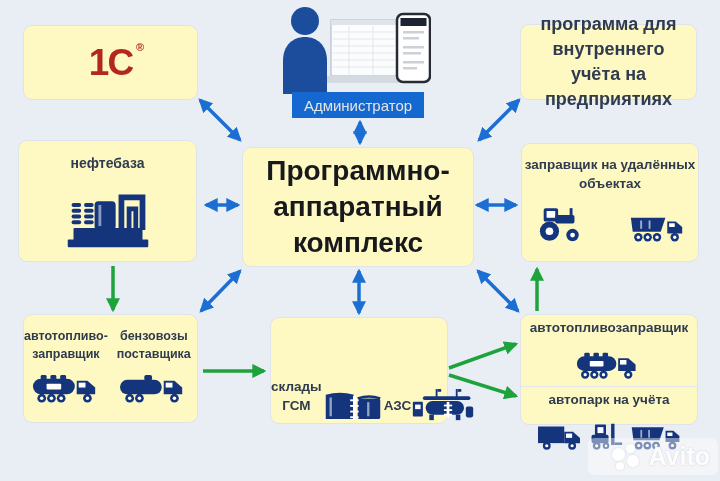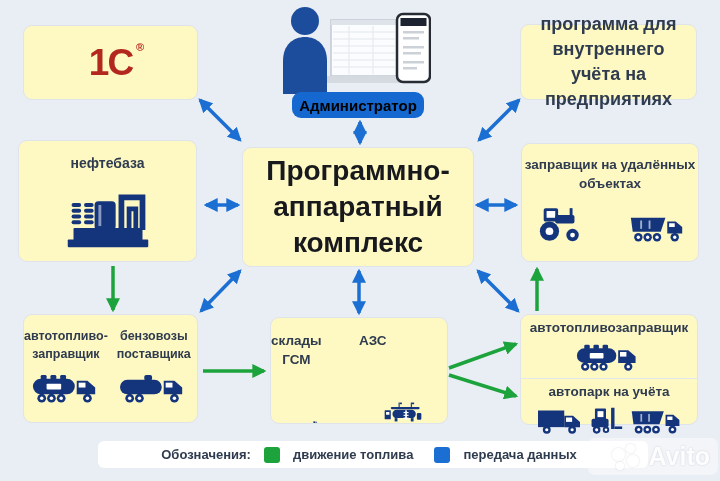--- a/index.html
+++ b/index.html
@@ -17,21 +17,21 @@
   #card-onec{left:23px;top:25px;width:175px;height:75px;display:flex;align-items:center;justify-content:center;}
   .onec-logo{color:#b3281e;font-weight:800;font-size:37px;letter-spacing:-2px;position:relative;line-height:1;}
   .onec-reg{font-size:11px;position:absolute;top:-2px;right:-12px;font-weight:700;letter-spacing:0;}
 
   
   #card-program{left:520px;top:24px;width:177px;height:76px;display:flex;align-items:center;justify-content:center;padding:6px 10px;}
   #card-program .card-title{font-size:18px;}
 
   
   #admin-graphic{position:absolute;left:275px;top:4px;width:156px;height:90px;z-index:4;}
-  #admin-pill{position:absolute;left:292px;top:92px;width:132px;height:26px;background:#1468cf;border-radius:9px;color:#000000;font-weight:700;font-size:15px;display:flex;align-items:center;justify-content:center;z-index:5;}
+  #admin-pill{position:absolute;left:292px;top:92px;width:132px;height:26px;background:#1468cf;border-radius:0;color:#e5e5e5;font-weight:400;font-size:15px;display:flex;align-items:center;justify-content:center;z-index:5;}
 
   
   #card-neftebaza{left:18px;top:140px;width:179px;height:122px;padding-top:13px;}
   #card-neftebaza .card-title{font-size:14px;margin-bottom:6px;}
 
   
   #central-box{left:242px;top:147px;width:232px;height:120px;display:flex;align-items:center;justify-content:center;}
   #central-title{font-size:28px;font-weight:800;color:#17191d;text-align:center;line-height:1.28;white-space:pre-line;}
 
   
@@ -39,26 +39,26 @@
   #card-remote .card-title{font-size:13.5px;}
   #card-remote .icons-row{display:flex;justify-content:center;align-items:flex-end;gap:16px;margin-top:12px;}
 
   
   #card-fueltrucks{left:23px;top:314px;width:175px;height:109px;display:flex;padding-top:13px;}
   #card-fueltrucks .col{flex:1;display:flex;flex-direction:column;align-items:flex-start;}
   #card-fueltrucks .card-title{font-size:12.5px;margin-bottom:8px;}
 
   
   #card-storage{left:270px;top:317px;width:178px;height:107px;display:flex;padding-top:14px;}
-  #card-storage .col{flex:1;display:flex;flex-direction:column;align-items:flex-start;gap:44px;}
+  #card-storage .col{flex:1;display:flex;flex-direction:row;align-items:flex-end;}
   #card-storage .card-title{font-size:13.5px;margin-bottom:7px;}
 
   
   #card-rightstack{left:520px;top:314px;width:178px;height:111px;display:flex;flex-direction:column;}
-  #card-rightstack .row{flex:1;display:flex;flex-direction:column;align-items:center;justify-content:center;padding:4px 0;}
+  #card-rightstack .row{flex:1;display:flex;flex-direction:column;align-items:center;justify-content:center;padding:4px 0;gap:8px;}
   #card-rightstack .row+.row{border-top:1px solid #e3e7ee;}
   #card-rightstack .card-title{font-size:13.5px;margin-bottom:3px;}
   #card-rightstack .icons-row{display:flex;align-items:flex-end;gap:7px;}
 
   
   #legend-bar{position:absolute;left:98px;top:441px;width:550px;height:27px;background:#ffffff;border-radius:6px;display:flex;align-items:center;justify-content:center;gap:13px;z-index:7;}
   #legend-bar .legend-title{color:#2f3b4e;font-size:13px;font-weight:600;}
   .legend-swatch{width:16px;height:16px;border-radius:3px;display:inline-block;}
   .legend-label{color:#2f3b4e;font-size:13px;font-weight:600;margin-right:8px;}
 
@@ -341,27 +341,20 @@
       <line x1="240" y1="271" x2="201" y2="311" stroke="#1c6fd2" stroke-width="3.5" marker-end="url(#head-data)" marker-start="url(#tail-data)"></line>
       <line x1="359" y1="271" x2="359" y2="313" stroke="#1c6fd2" stroke-width="3.5" marker-end="url(#head-data)" marker-start="url(#tail-data)"></line>
       <line x1="478" y1="271" x2="518" y2="311" stroke="#1c6fd2" stroke-width="3.5" marker-end="url(#head-data)" marker-start="url(#tail-data)"></line>
       <line x1="113" y1="266" x2="113" y2="310" stroke="#1da33c" stroke-width="3.5" marker-end="url(#head-fuel)"></line>
       <line x1="203" y1="371" x2="264" y2="371" stroke="#1da33c" stroke-width="3.5" marker-end="url(#head-fuel)"></line>
       <line x1="449" y1="368" x2="516" y2="344" stroke="#1da33c" stroke-width="3.5" marker-end="url(#head-fuel)"></line>
       <line x1="449" y1="375" x2="516" y2="396" stroke="#1da33c" stroke-width="3.5" marker-end="url(#head-fuel)"></line>
       <line x1="537" y1="311" x2="537" y2="269" stroke="#1da33c" stroke-width="3.5" marker-end="url(#head-fuel)"></line>
     </svg>
 
-  <div id="legend-bar">
-    <span class="legend-title">Обозначения:</span>
-    <span class="legend-swatch" style="background: rgb(29, 163, 60);"></span>
-    <span class="legend-label">движение топлива</span>
-    <span class="legend-swatch" style="background: rgb(28, 111, 210);"></span>
-    <span class="legend-label">передача данных</span>
-  </div>
 
   <div id="watermark">
     <span class="wm-dots">
       <i style="left:0;top:4px;width:13px;height:13px;"></i>
       <i style="left:14px;top:0;width:9px;height:9px;"></i>
       <i style="left:4px;top:18px;width:8px;height:8px;"></i>
       <i style="left:15px;top:11px;width:12px;height:12px;"></i>
     </span>
     <span class="wm-text">Avito</span>
   </div>

